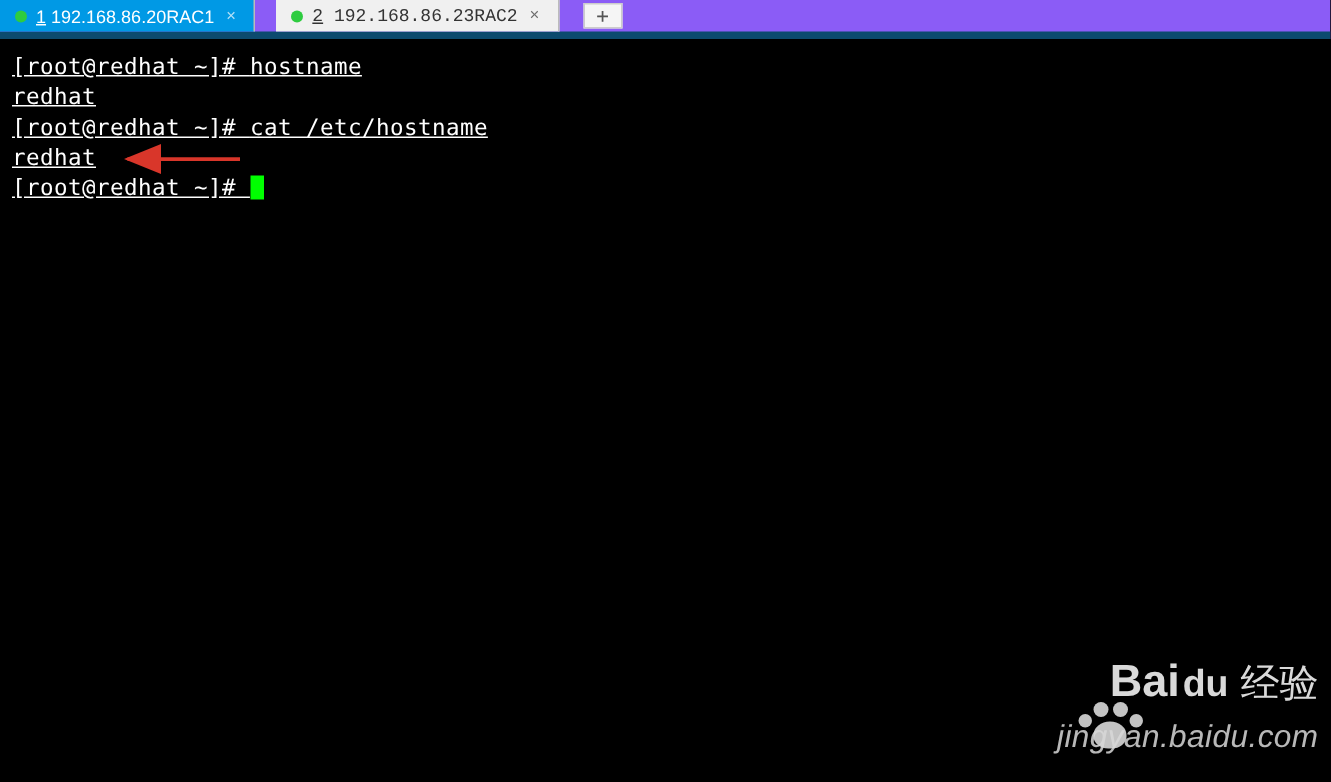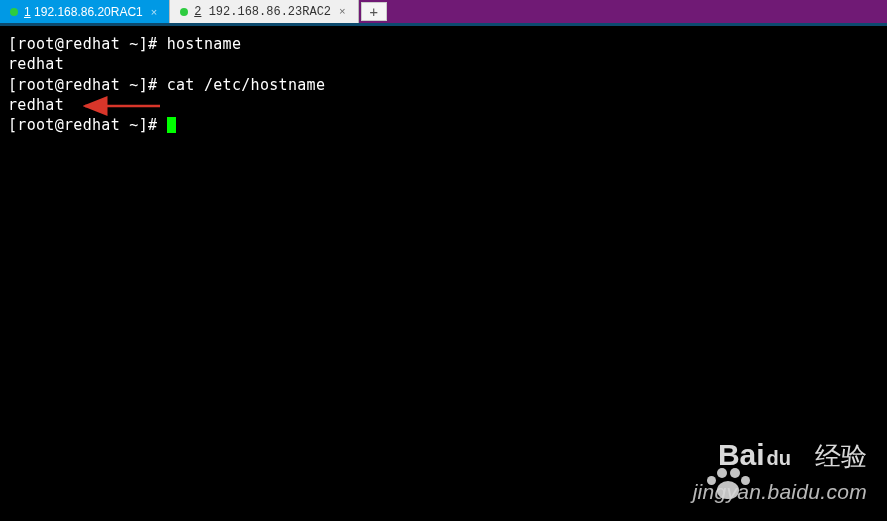--- a/index.html
+++ b/index.html
@@ -11,24 +11,25 @@
       width: 887px;
       height: 521px;
       background: #000;
       font-family: "Consolas", "Monaco", monospace;
       font-size: 15px;
       overflow: hidden;
       position: relative;
     }
     .tab-bar {
       height: 26px;
-      background: #701a75;
+      background: #8b5cf6;
       display: flex;
       align-items: stretch;
-      border-bottom: 3px solid #0c4a6e;
+      border-bottom: 5px solid #0c4a6e;
+      gap: 14px;
     }
     .tab {
       display: flex;
       align-items: center;
       padding: 0 10px;
       min-width: 165px;
       font-size: 12px;
       font-family: Arial, sans-serif;
       border-right: 1px solid #bbb;
       gap: 6px;
@@ -83,41 +84,42 @@
       color: #fff;
       padding: 8px 8px;
       line-height: 1.35;
       font-size: 15px;
       letter-spacing: 0.3px;
       height: calc(100% - 26px);
       position: relative;
     }
     .terminal-line {
       white-space: pre;
+      text-decoration: underline;
     }
     .prompt-path {
       color: #fff;
     }
     .cursor-block {
       display: inline-block;
       width: 9px;
       height: 16px;
       background: #00ff00;
       vertical-align: text-bottom;
       margin-bottom: 1px;
     }
     .arrow-annotation {
       position: absolute;
       left: 75px;
       top: 70px;
       pointer-events: none;
     }
     .watermark {
       position: absolute;
-      right: 20px;
+      right: 8px;
       bottom: 15px;
       text-align: right;
       color: #fff;
       opacity: 0.85;
       font-family: Arial, sans-serif;
       pointer-events: none;
     }
     .watermark .paw {
       position: absolute;
       right: 160px;
@@ -132,26 +134,26 @@
     .watermark .logo-line {
       font-size: 30px;
       font-weight: bold;
       letter-spacing: 0px;
       display: flex;
       align-items: baseline;
       justify-content: flex-end;
       gap: 2px;
     }
     .watermark .logo-line .du {
-      font-size: 20px;
+      font-size: 25px;
     }
     .watermark .logo-line .cn {
       font-size: 26px;
       font-weight: normal;
-      margin-left: 22px;
+      margin-left: 6px;
     }
     .watermark .url-line {
       font-size: 21px;
       font-style: italic;
       opacity: 0.85;
       margin-top: 2px;
     }
   </style>
 </head>
 <body>

